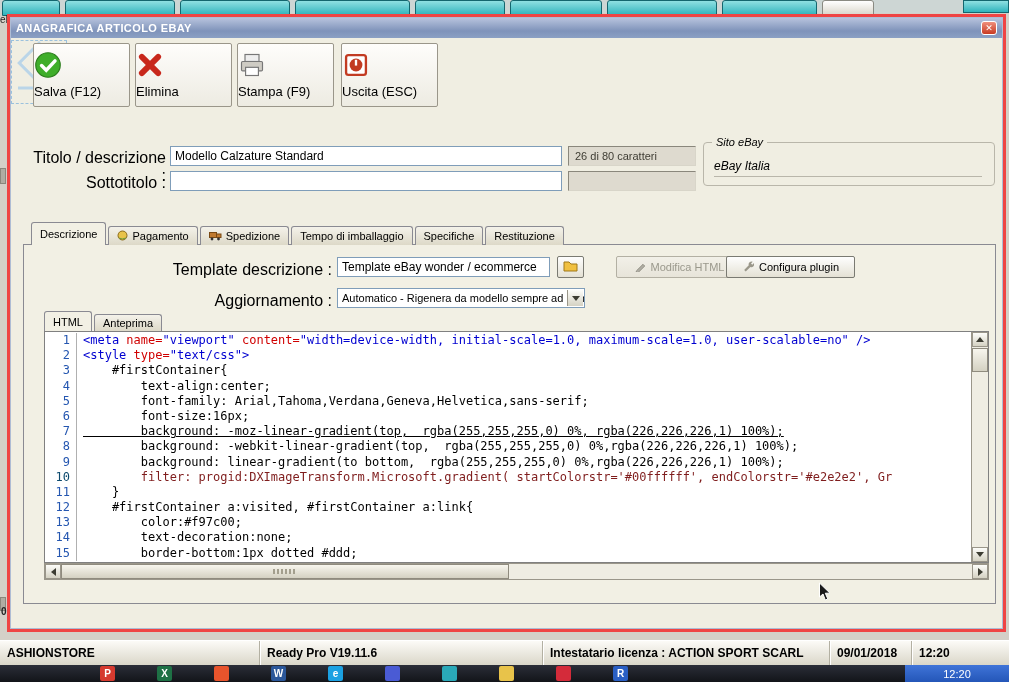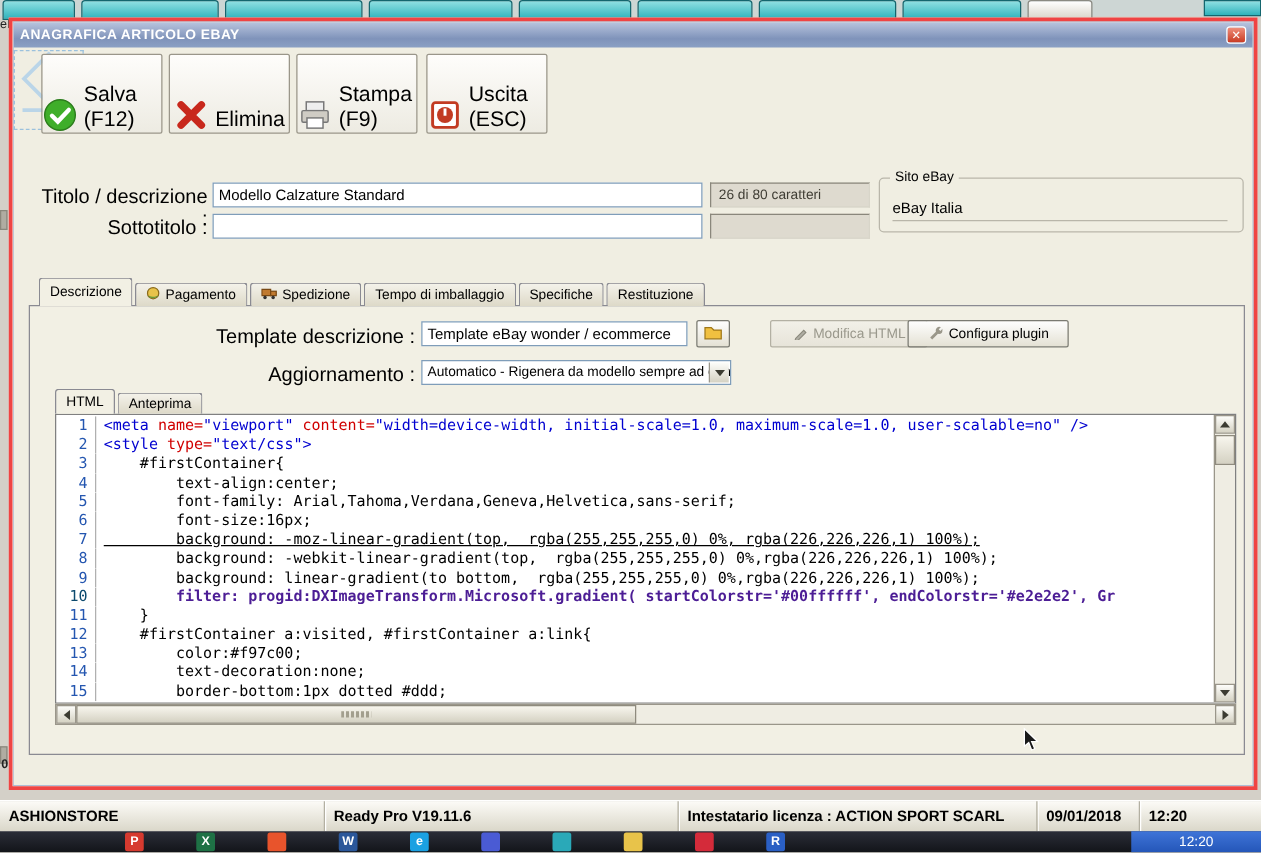--- a/index.html
+++ b/index.html
@@ -19,28 +19,28 @@
   
   .dialog { position:absolute; left:7px; top:14px; width:999px; height:618px; background:#f0eee2; border:3px solid #ef4444; box-shadow:0 0 0 1px #aebcd4 inset; }
   .titlebar { position:absolute; left:1px; top:1px; right:1px; height:20px; background:linear-gradient(#b7c3dd,#7f93ba 65%,#8ba0c4); display:flex; align-items:center; padding:0 5px; }
   .title-text { color:#fff; font-weight:bold; font-size:11px; letter-spacing:.4px; }
   .close-btn { margin-left:auto; width:16px; height:14px; background:linear-gradient(#ef8f7c,#c83a22); border:1px solid #fff; border-radius:3px; color:#fff; font-size:9px; line-height:12px; text-align:center; cursor:default; }
 
   
   .logo { position:absolute; left:2px; top:24px; width:54px; height:62px; outline:1px dashed #7fb2dc; opacity:.75; }
 
   
-  .tbtn { position:absolute; top:26px; width:97px; height:64px; border:1px solid #9a968a; border-radius:2px; background:linear-gradient(#fefdfb,#edebe2); display:flex; flex-direction:row; align-items:flex-end; justify-content:center; gap:5px; font-size:17px; color:#000; }
+  .tbtn { position:absolute; top:26px; width:97px; height:64px; border:1px solid #9a968a; border-radius:2px; background:linear-gradient(#fefdfb,#edebe2); display:flex; flex-direction:column; align-items:flex-start; justify-content:center; gap:5px; font-size:13px; color:#000; }
   .tbtn .ic { width:28px; height:28px; }
 
   
   .flabel { position:absolute; font-size:16px; color:#000; text-align:right; }
   .tin { position:absolute; height:20px; border:1px solid #7f9db9; background:#fff; font-size:12px; line-height:18px; padding:0 4px; overflow:hidden; white-space:nowrap; }
   .gbox { position:absolute; height:20px; background:#dedacf; border:1px solid; border-color:#8a877c #d8d5c9 #d8d5c9 #8a877c; font-size:11px; line-height:18px; padding:0 6px; color:#3f3d34; }
-  .group { position:absolute; border:1px solid #b9b6aa; border-radius:4px; }
+  .group { position:absolute; border:1px solid #b9b6aa; border-radius:4px;font-style:italic; }
   .group .legend { position:absolute; top:-7px; left:8px; background:#f0eee2; padding:0 4px; font-size:11px; }
   .group .gvalue { position:absolute; left:10px; right:12px; top:16px; font-size:12px; border-bottom:1px solid #b9b6aa; padding-bottom:3px; }
 
   
   .mtabs { position:absolute; left:21px; top:206px; height:22px; display:flex; align-items:flex-end; z-index:3; }
   .mtab { height:19px; padding:0 8px; margin-right:2px; border:1px solid #8a8a92; border-bottom:none; border-radius:3px 3px 0 0; background:linear-gradient(#f4f2ea,#ddd9c8); font-size:11px; display:flex; align-items:center; gap:4px; white-space:nowrap; }
   .mtab.active { height:23px; background:#f2f0e4; font-weight:normal; position:relative; z-index:4; }
   .panel { position:absolute; left:13px; top:227px; width:973px; height:360px; background:#f2f0e4; border:1px solid #8a8a92; z-index:2; }
 
   .btn { position:absolute; height:22px; border:1px solid #7a7a72; border-radius:2px; background:linear-gradient(#fefefe,#e4e1d4); font-size:11px; display:flex; align-items:center; justify-content:center; gap:5px; padding:0 6px; }
@@ -260,21 +260,21 @@
         <div class="code-lines">
             <div class="cl"><span class="ln" style="color: rgb(36, 86, 176);">1</span><span style="color: rgb(0, 0, 208);">&lt;meta</span><span style="color: rgb(0, 0, 0);"> </span><span style="color: rgb(208, 0, 0);">name=</span><span style="color: rgb(0, 0, 208);">"viewport"</span><span style="color: rgb(0, 0, 0);"> </span><span style="color: rgb(208, 0, 0);">content=</span><span style="color: rgb(0, 0, 208);">"width=device-width, initial-scale=1.0, maximum-scale=1.0, user-scalable=no"</span><span style="color: rgb(0, 0, 208);"> /&gt;</span></div>
             <div class="cl"><span class="ln" style="color: rgb(36, 86, 176);">2</span><span style="color: rgb(0, 0, 208);">&lt;style</span><span style="color: rgb(0, 0, 0);"> </span><span style="color: rgb(208, 0, 0);">type=</span><span style="color: rgb(0, 0, 208);">"text/css"</span><span style="color: rgb(0, 0, 208);">&gt;</span></div>
             <div class="cl"><span class="ln" style="color: rgb(36, 86, 176);">3</span><span style="color: rgb(0, 0, 0);">    #firstContainer{</span></div>
             <div class="cl"><span class="ln" style="color: rgb(36, 86, 176);">4</span><span style="color: rgb(0, 0, 0);">        text-align:center;</span></div>
             <div class="cl"><span class="ln" style="color: rgb(36, 86, 176);">5</span><span style="color: rgb(0, 0, 0);">        font-family: Arial,Tahoma,Verdana,Geneva,Helvetica,sans-serif;</span></div>
             <div class="cl"><span class="ln" style="color: rgb(36, 86, 176);">6</span><span style="color: rgb(0, 0, 0);">        font-size:16px;</span></div>
             <div class="cl"><span class="ln" style="color: rgb(36, 86, 176);">7</span><span style="color: #000000; text-decoration: underline;">        background: -moz-linear-gradient(top,  rgba(255,255,255,0) 0%, rgba(226,226,226,1) 100%);</span></div>
             <div class="cl"><span class="ln" style="color: rgb(36, 86, 176);">8</span><span style="color: rgb(0, 0, 0);">        background: -webkit-linear-gradient(top,  rgba(255,255,255,0) 0%,rgba(226,226,226,1) 100%);</span></div>
             <div class="cl"><span class="ln" style="color: rgb(36, 86, 176);">9</span><span style="color: rgb(0, 0, 0);">        background: linear-gradient(to bottom,  rgba(255,255,255,0) 0%,rgba(226,226,226,1) 100%);</span></div>
-            <div class="cl"><span class="ln" style="color: #0c4a6e;">10</span><span style="color: #4c1d95; font-weight: bold;">        filter: progid:DXImageTransform.Microsoft.gradient( startColorstr='#00ffffff', endColorstr='#e2e2e2', Gr</span></div>
+            <div class="cl"><span class="ln" style="color: #0c4a6e;">10</span><span style="color: #7f1d1d;">        filter: progid:DXImageTransform.Microsoft.gradient( startColorstr='#00ffffff', endColorstr='#e2e2e2', Gr</span></div>
             <div class="cl"><span class="ln" style="color: rgb(36, 86, 176);">11</span><span style="color: rgb(0, 0, 0);">    }</span></div>
             <div class="cl"><span class="ln" style="color: rgb(36, 86, 176);">12</span><span style="color: rgb(0, 0, 0);">    #firstContainer a:visited, #firstContainer a:link{</span></div>
             <div class="cl"><span class="ln" style="color: rgb(36, 86, 176);">13</span><span style="color: rgb(0, 0, 0);">        color:#f97c00;</span></div>
             <div class="cl"><span class="ln" style="color: rgb(36, 86, 176);">14</span><span style="color: rgb(0, 0, 0);">        text-decoration:none;</span></div>
             <div class="cl"><span class="ln" style="color: rgb(36, 86, 176);">15</span><span style="color: rgb(0, 0, 0);">        border-bottom:1px dotted #ddd;</span></div>
           </div>
         <div class="vsb">
           <div class="sb-btn" style="top:0;">
               <span class="arr-up"></span>
             </div>

